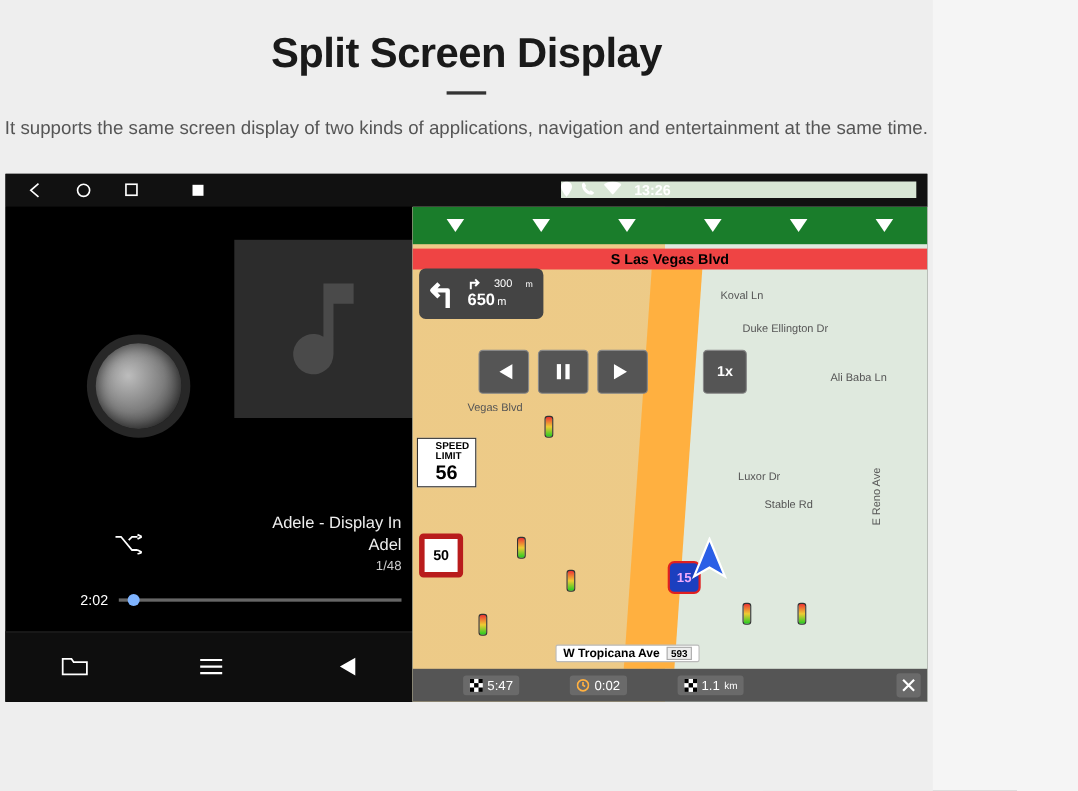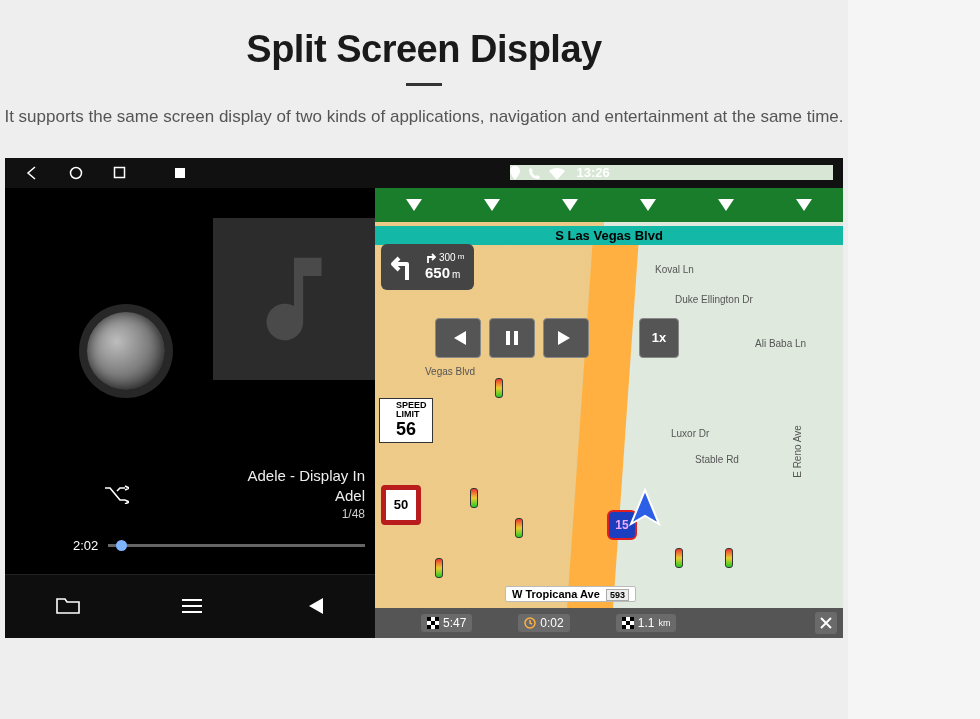--- a/index.html
+++ b/index.html
@@ -5,21 +5,21 @@
   * { box-sizing: border-box; margin: 0; padding: 0; }
   body { font-family: Arial, sans-serif; background: #f5f5f5; width: 980px; height: 719px; overflow: hidden; }
   .page { width: 848px; height: 719px; background: #eeeeee; display: flex; flex-direction: column; align-items: center; padding-top: 28px; }
   .title { font-size: 38px; font-weight: 700; color: #1a1a1a; letter-spacing: -0.5px; }
   .title-underline { width: 36px; height: 3px; background: #333; margin: 12px 0 18px 0; }
   .subtitle { font-size: 17px; color: #555; text-align: center; max-width: 880px; line-height: 1.5; }
   .device { margin-top: 28px; width: 838px; height: 480px; background: #000; display: flex; flex-direction: column; }
   .statusbar { height: 30px; background: #111; color: #fff; display: flex; align-items: center; font-size: 13px; padding: 0 10px; }
   .statusbar .nav { display: flex; gap: 30px; align-items: center; margin-left: 10px; }
   .statusbar .spacer { flex: 1; }
-  .statusbar .right { display: flex; gap: 8px; align-items: flex-end; }
+  .statusbar .right { display: flex; gap: 8px; align-items: flex-start; }
   .statusbar .time { font-weight: 600; margin-left: 4px; }
   .split { flex: 1; display: flex; }
   .left { width: 370px; background: #000; position: relative; display: flex; flex-direction: column; }
   .right { flex: 1; background: #d8e6d5; position: relative; overflow: hidden; }
 
   
   .music-art { position: absolute; left: 208px; top: 30px; width: 162px; height: 162px; background: #2c2c2c; display: flex; align-items: center; justify-content: center; }
   .knob { position: absolute; left: 82px; top: 124px; width: 78px; height: 78px; border-radius: 50%; background: radial-gradient(circle at 38% 38%, #bdbdbd 0%, #7d7d7d 48%, #3f3f3f 82%); box-shadow: 0 0 0 8px #272727, 0 0 14px rgba(0,0,0,.6) inset; }
   .shuffle { position: absolute; left: 98px; top: 296px; color: #fff; }
   .track-info { position: absolute; right: 10px; top: 278px; text-align: right; color: #eee; font-size: 15px; line-height: 1.35; }
@@ -29,21 +29,21 @@
   .progress { flex: 1; height: 3px; background: #666; position: relative; }
   .progress .dot { position: absolute; left: 3%; top: -4px; width: 11px; height: 11px; border-radius: 50%; background: #7fb4ff; }
   .bottom-bar { position: absolute; left: 0; right: 0; bottom: 0; height: 64px; background: #0e0e0e; display: flex; align-items: center; justify-content: space-around; color: #fff; border-top: 1px solid #222; }
 
   
   .map-bg { position: absolute; inset: 0; background:
     linear-gradient(90deg, rgba(255,165,30,.45) 44%, rgba(255,165,30,.45) 49%, transparent 49%) ,
     linear-gradient( to bottom, #dfe9de, #dfe9de ); }
   .lane { position: absolute; left: 0; right: 0; top: 0; height: 34px; background: #1a7d2b; display:flex; justify-content: space-around; align-items:center; }
   .lane .arrow { width: 0; height: 0; border-left:8px solid transparent; border-right:8px solid transparent; border-top:12px solid #fff; }
-  .street-top { position:absolute; top:38px; left:0; right:0; text-align:center; background:#14b8a6; padding:2px 0; font-size:13px; font-weight:600; }
+  .street-top { position:absolute; top:38px; left:0; right:0; text-align:center; background:#ef4444; padding:2px 0; font-size:13px; font-weight:600; }
   .turn-box { position:absolute; left:6px; top:56px; background:#444; color:#fff; border-radius:6px; padding:6px 10px 6px 6px; display:flex; align-items:center; gap:4px; }
   .turn-box .big { font-size:15px; font-weight:600; }
   .media-controls { position:absolute; top:130px; left:60px; display:flex; gap:8px; }
   .media-controls .btn { width:46px; height:40px; background:#555; border:1px solid #888; border-radius:4px; color:#fff; display:flex; align-items:center; justify-content:center; font-size:13px; font-weight:700;}
   .speed-box { position:absolute; left:4px; top:210px; width:54px; background:#fff; border:1px solid #333; text-align:center; padding:2px 16px; font-size:9px; font-weight:700; line-height:1.1;}
   .speed-box .num { font-size:18px; }
   .shield { position:absolute; left:6px; top:262px; width:40px; height:40px; background:#fff; border:5px solid #b91c1c; border-radius:4px; text-align:center; font-size:13px; font-weight:700; display:flex; align-items:center; justify-content:center;margin-top:35px;}
   .road { position:absolute; left:48%; top:50px; width:26px; bottom:30px; background:#ffb040; transform: skewX(-4deg); box-shadow: -20px 0 0 #ffb040;}
   .i15 { position:absolute; left:200px; top:322px; width:30px; height:30px; background:#1b3fbf; color:#f0abfc; font-size:12px; font-weight:700; border:2px solid #e02020; border-radius:6px; display:flex; align-items:center; justify-content:center;margin-left:32px;}
   .pos-arrow { position:absolute; left:250px; top:300px; }
@@ -168,21 +168,21 @@
           <div class="arrow"></div>
           <div class="arrow"></div>
         </div>
         <div class="street-top">S Las Vegas Blvd</div>
 
         <div class="turn-box">
           <svg width="34" height="34" viewBox="0 0 34 34">
               <path d="M20 30V14H8m4-6l-6 6 6 6" stroke="#fff" stroke-width="4" fill="none" stroke-linejoin="round"></path>
             </svg>
           <div>
-            <div style="display:flex;align-items:flex-start;gap:2px;font-size:10px;">
+            <div style="display:flex;align-items:center;gap:12px;font-size:10px;">
                 <svg width="12" height="12" viewBox="0 0 12 12">
                   <path d="M3 11V5h6m-2-3l3 3-3 3" stroke="#fff" stroke-width="1.8" fill="none"></path>
                 </svg>
                 <span>300</span>
                 <span style="font-size:8px">m</span>
               </div>
             <div style="display:flex;align-items:baseline;gap:2px">
                 <span class="big">650</span>
                 <span style="font-size:10px">m</span>
               </div>

